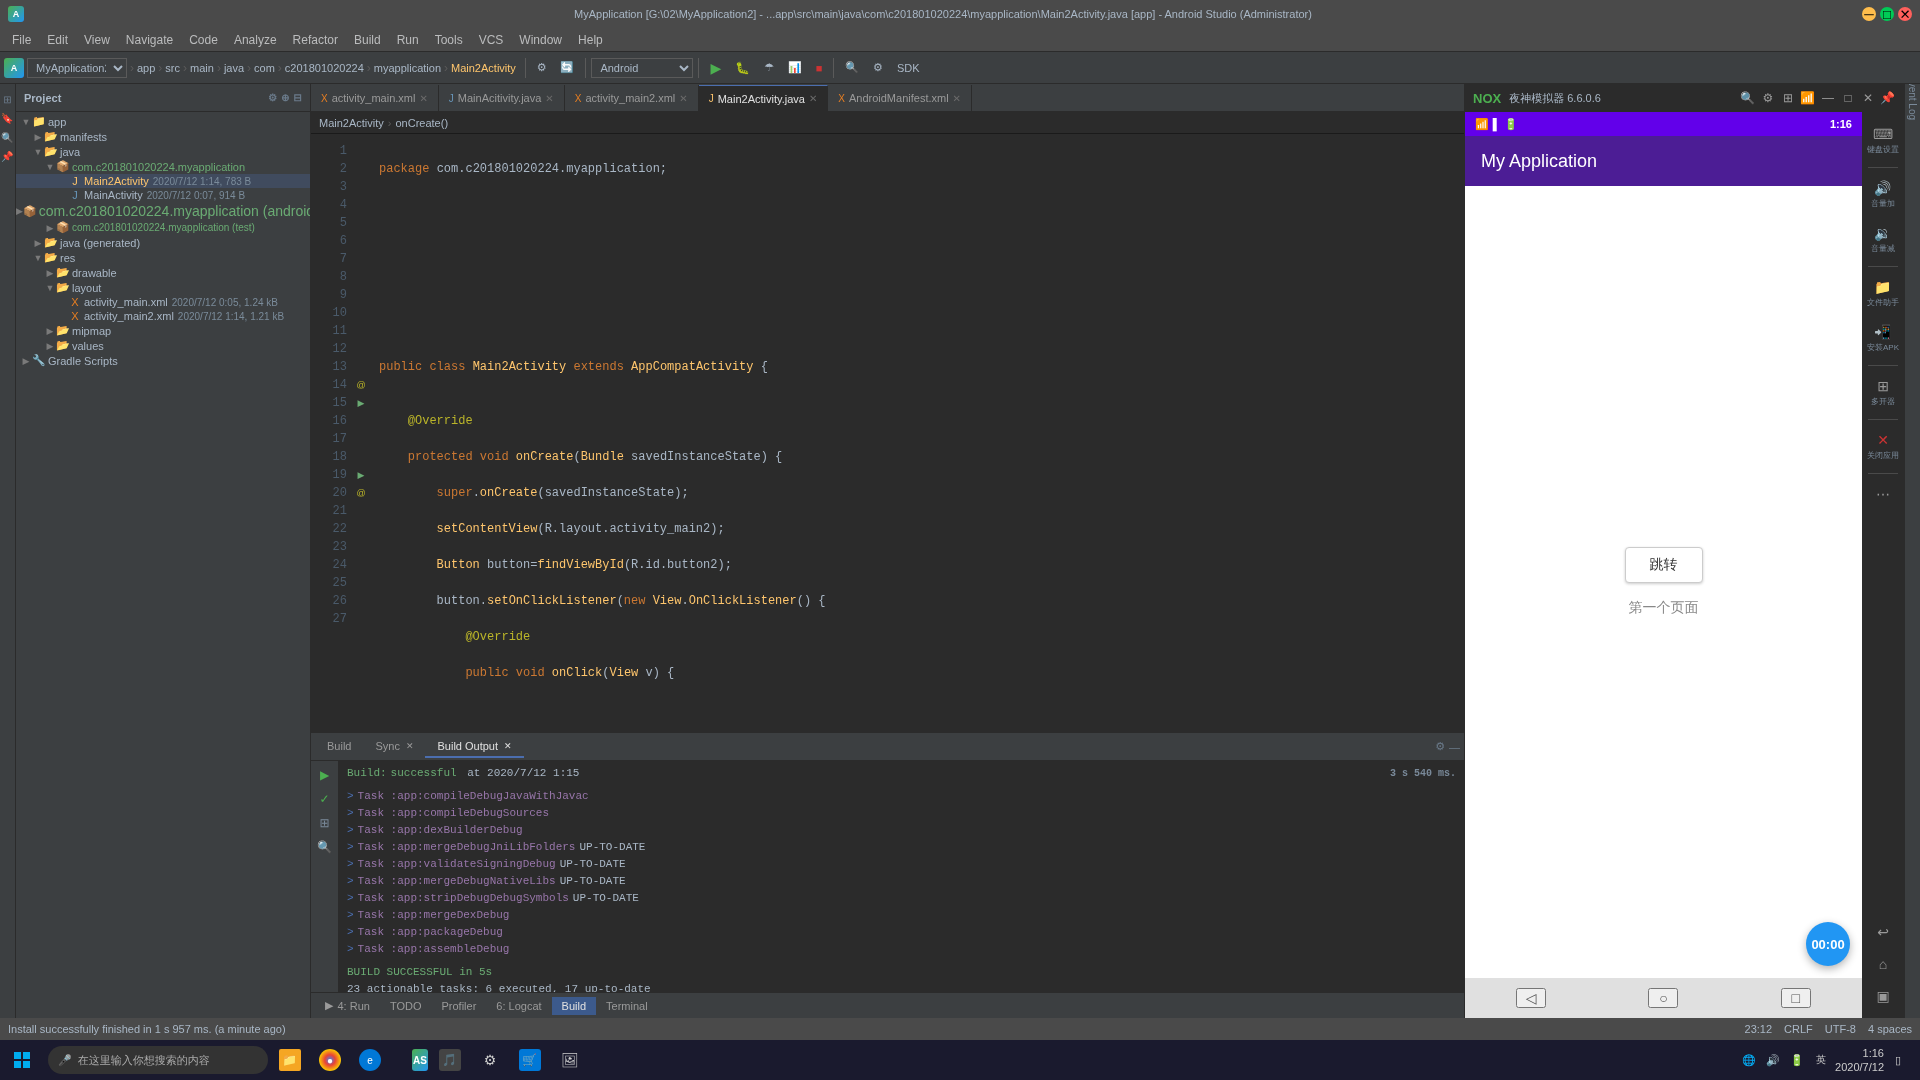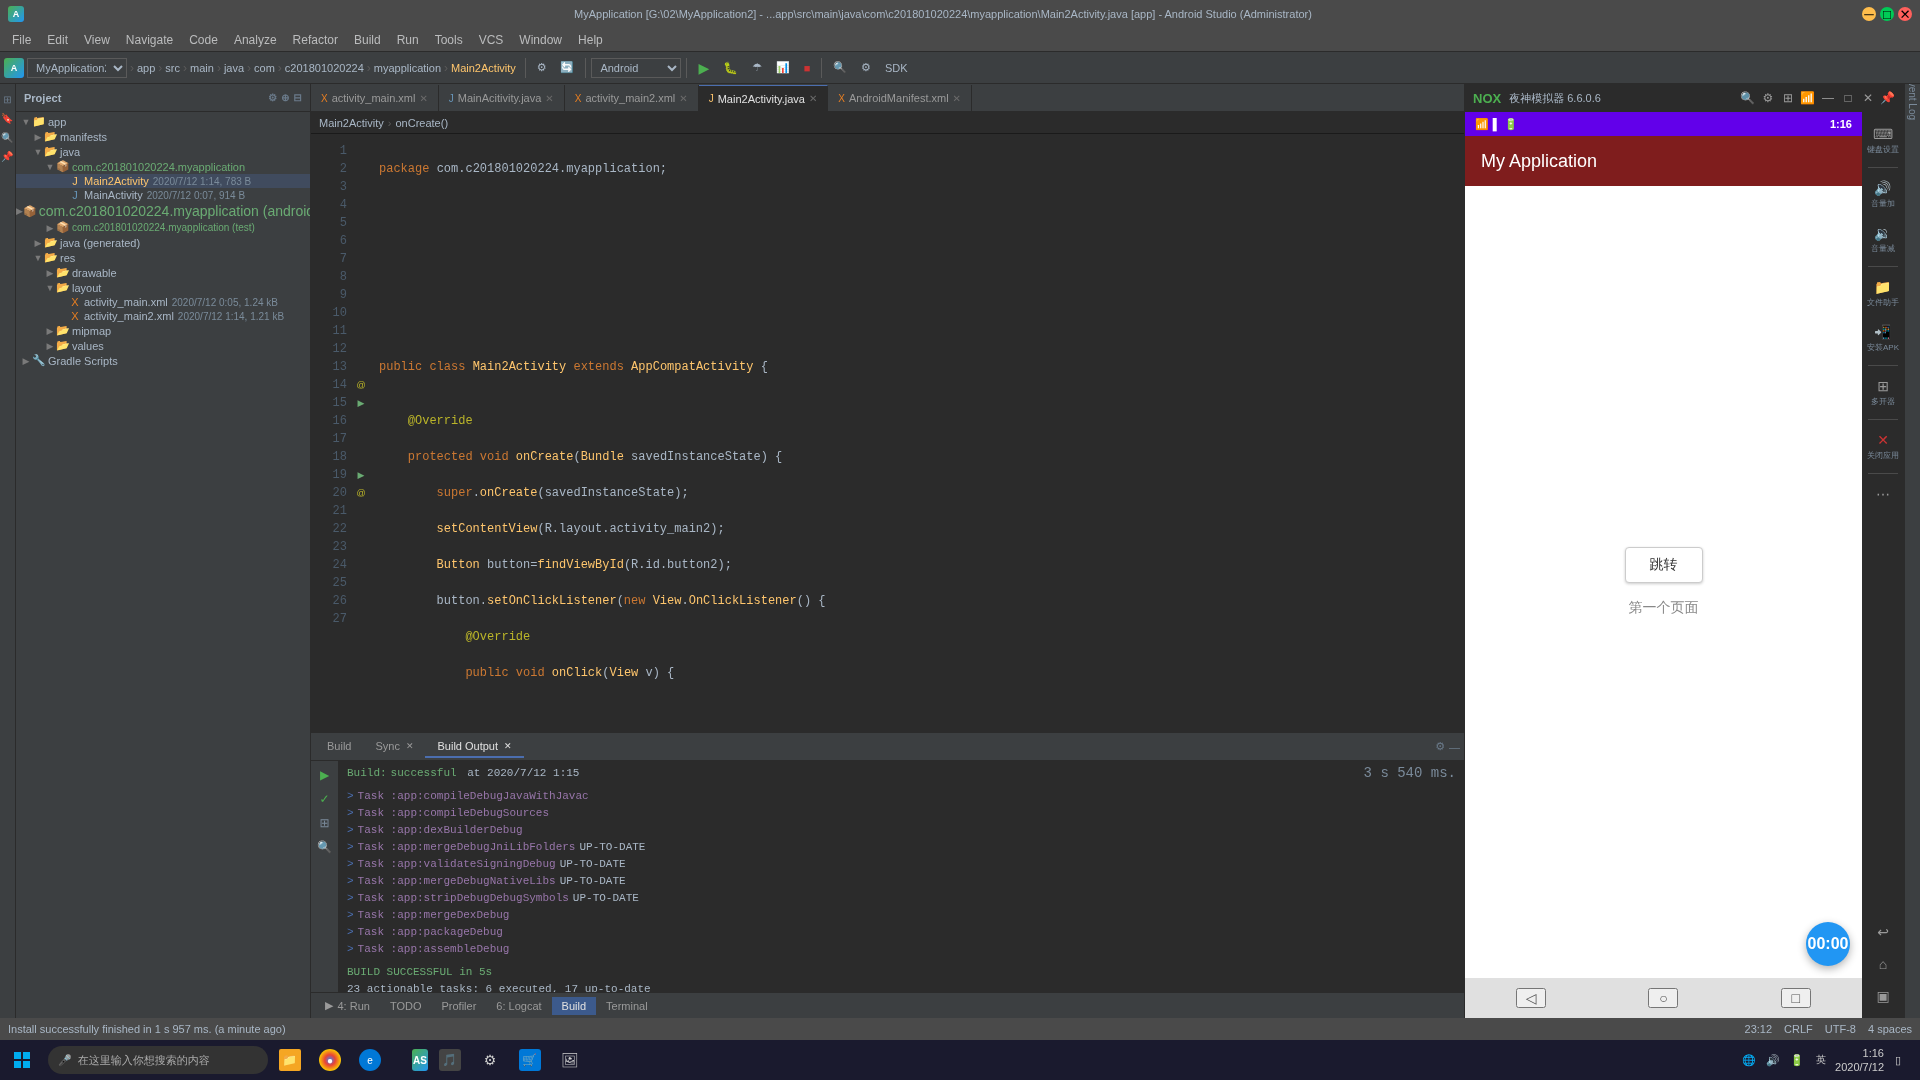--- a/index.html
+++ b/index.html
@@ -98,21 +98,21 @@
     #emulator-titlebar { height: 28px; background: #2b2b2b; display: flex; align-items: center; justify-content: space-between; padding: 0 8px; }
     #emulator-title { font-size: 12px; color: #a9b7c6; display: flex; align-items: center; gap: 8px; }
     #emulator-title .logo { color: #4CAF50; font-weight: bold; font-size: 13px; }
     #emulator-controls { display: flex; gap: 4px; }
     .emu-ctrl-btn { width: 16px; height: 16px; display: flex; align-items: center; justify-content: center; color: #9a9a9a; cursor: pointer; font-size: 12px; }
 
     #emulator-frame { flex: 1; display: flex; flex-direction: column; background: #e8e8e8; position: relative; }
     #emu-status-bar { height: 24px; background: #6200ea; display: flex; align-items: center; justify-content: space-between; padding: 0 10px; }
     #emu-status-icons { display: flex; align-items: center; gap: 4px; color: white; font-size: 11px; }
     #emu-time { color: white; font-size: 11px; font-weight: bold; }
-    #emu-app-bar { height: 50px; background: #7f1d1d; display: flex; align-items: center; padding: 0 16px; }
+    #emu-app-bar { height: 50px; background: #4c1d95; display: flex; align-items: center; padding: 0 16px; }
     #emu-app-title { color: white; font-size: 18px; font-weight: 500; }
     #emu-content { flex: 1; background: white; display: flex; flex-direction: column; align-items: center; justify-content: center; position: relative; }
     #emu-button { background: white; border: 1px solid #ccc; border-radius: 4px; padding: 8px 24px; font-size: 14px; color: #333; cursor: pointer; box-shadow: 0 1px 3px rgba(0,0,0,0.2); }
     #emu-text { color: #888; font-size: 14px; margin-top: 16px; }
     #emu-nav-bar { height: 40px; background: #e0e0e0; display: flex; align-items: center; justify-content: space-around; }
     .emu-nav-btn { width: 30px; height: 20px; display: flex; align-items: center; justify-content: center; color: #555; font-size: 14px; cursor: pointer; }
     #emu-fab { position: absolute; bottom: 12px; right: 12px; width: 44px; height: 44px; border-radius: 50%; background: #2196F3; display: flex; align-items: center; justify-content: center; color: white; font-size: 20px; cursor: pointer; box-shadow: 0 3px 8px rgba(0,0,0,0.3); }
 
     
     #emu-right-sidebar { width: 42px; background: #2b2b2b; display: flex; flex-direction: column; align-items: center; padding: 8px 0; gap: 4px; }
@@ -200,21 +200,21 @@
     <span style="font-size:11px;color:#a9b7c6;">c201801020224</span>
     <span style="color:#5a5a5a">›</span>
     <span style="font-size:11px;color:#a9b7c6;">myapplication</span>
     <span style="color:#5a5a5a">›</span>
     <span style="font-size:11px;color:#ffc66d;">Main2Activity</span>
   </div>
   <div class="toolbar-separator"></div>
   <button class="toolbar-btn">⚙</button>
   <button class="toolbar-btn">🔄</button>
   <div class="toolbar-separator"></div>
-  <select class="toolbar-dropdown" style="width:90px;">
+  <select class="toolbar-dropdown" style="width:102px;">
     <option>Android</option>
   </select>
   <div class="toolbar-separator"></div>
   <button class="toolbar-btn" style="color:#4CAF50;font-size:14px;">▶</button>
   <button class="toolbar-btn" style="color:#4CAF50;font-size:12px;">🐛</button>
   <button class="toolbar-btn">☂</button>
   <button class="toolbar-btn">📊</button>
   <button class="toolbar-btn" style="color:#cc3333;">■</button>
   <div class="toolbar-separator"></div>
   <button class="toolbar-btn">🔍</button>
@@ -513,21 +513,21 @@
           <div class="build-side-btn" style="color:#4CAF50;">▶</div>
           <div class="build-side-btn" style="color:#4CAF50;">✓</div>
           <div class="build-side-btn">⊞</div>
           <div class="build-side-btn">🔍</div>
         </div>
         <div id="build-output">
           <div class="build-line">
             <span class="build-success">Build: </span>
             <span class="build-success">successful</span>
             <span class="build-text">&nbsp;at 2020/7/12 1:15</span>
-            <span style="color:#7a8a9a;font-size:14px;margin-left:auto;">3 s 540 ms.</span>
+            <span style="color:#7a8a9a;font-size:10px;margin-left:auto;font-weight:bold;">3 s 540 ms.</span>
           </div>
           <div style="height:6px;"></div>
           <div class="build-line">
               <span class="build-arrow">&gt;</span> 
               <span class="build-task">Task :app:compileDebugJavaWithJavac</span>
             </div>
           <div class="build-line">
               <span class="build-arrow">&gt;</span> 
               <span class="build-task">Task :app:compileDebugSources</span>
             </div>
@@ -630,21 +630,21 @@
           <div id="emu-time">1:16</div>
         </div>
 
         <div id="emu-app-bar">
           <div id="emu-app-title">My Application</div>
         </div>
 
         <div id="emu-content">
           <button id="emu-button">跳转</button>
           <div id="emu-text">第一个页面</div>
-          <div id="emu-fab" style="font-size:16px;font-weight:bold;">00:00</div>
+          <div id="emu-fab" style="font-size:13px;font-weight:bold;">00:00</div>
         </div>
 
         <div id="emu-nav-bar">
           <button class="emu-nav-btn">◁</button>
           <button class="emu-nav-btn">○</button>
           <button class="emu-nav-btn">□</button>
         </div>
       </div>
 
       <div id="emu-right-sidebar">

